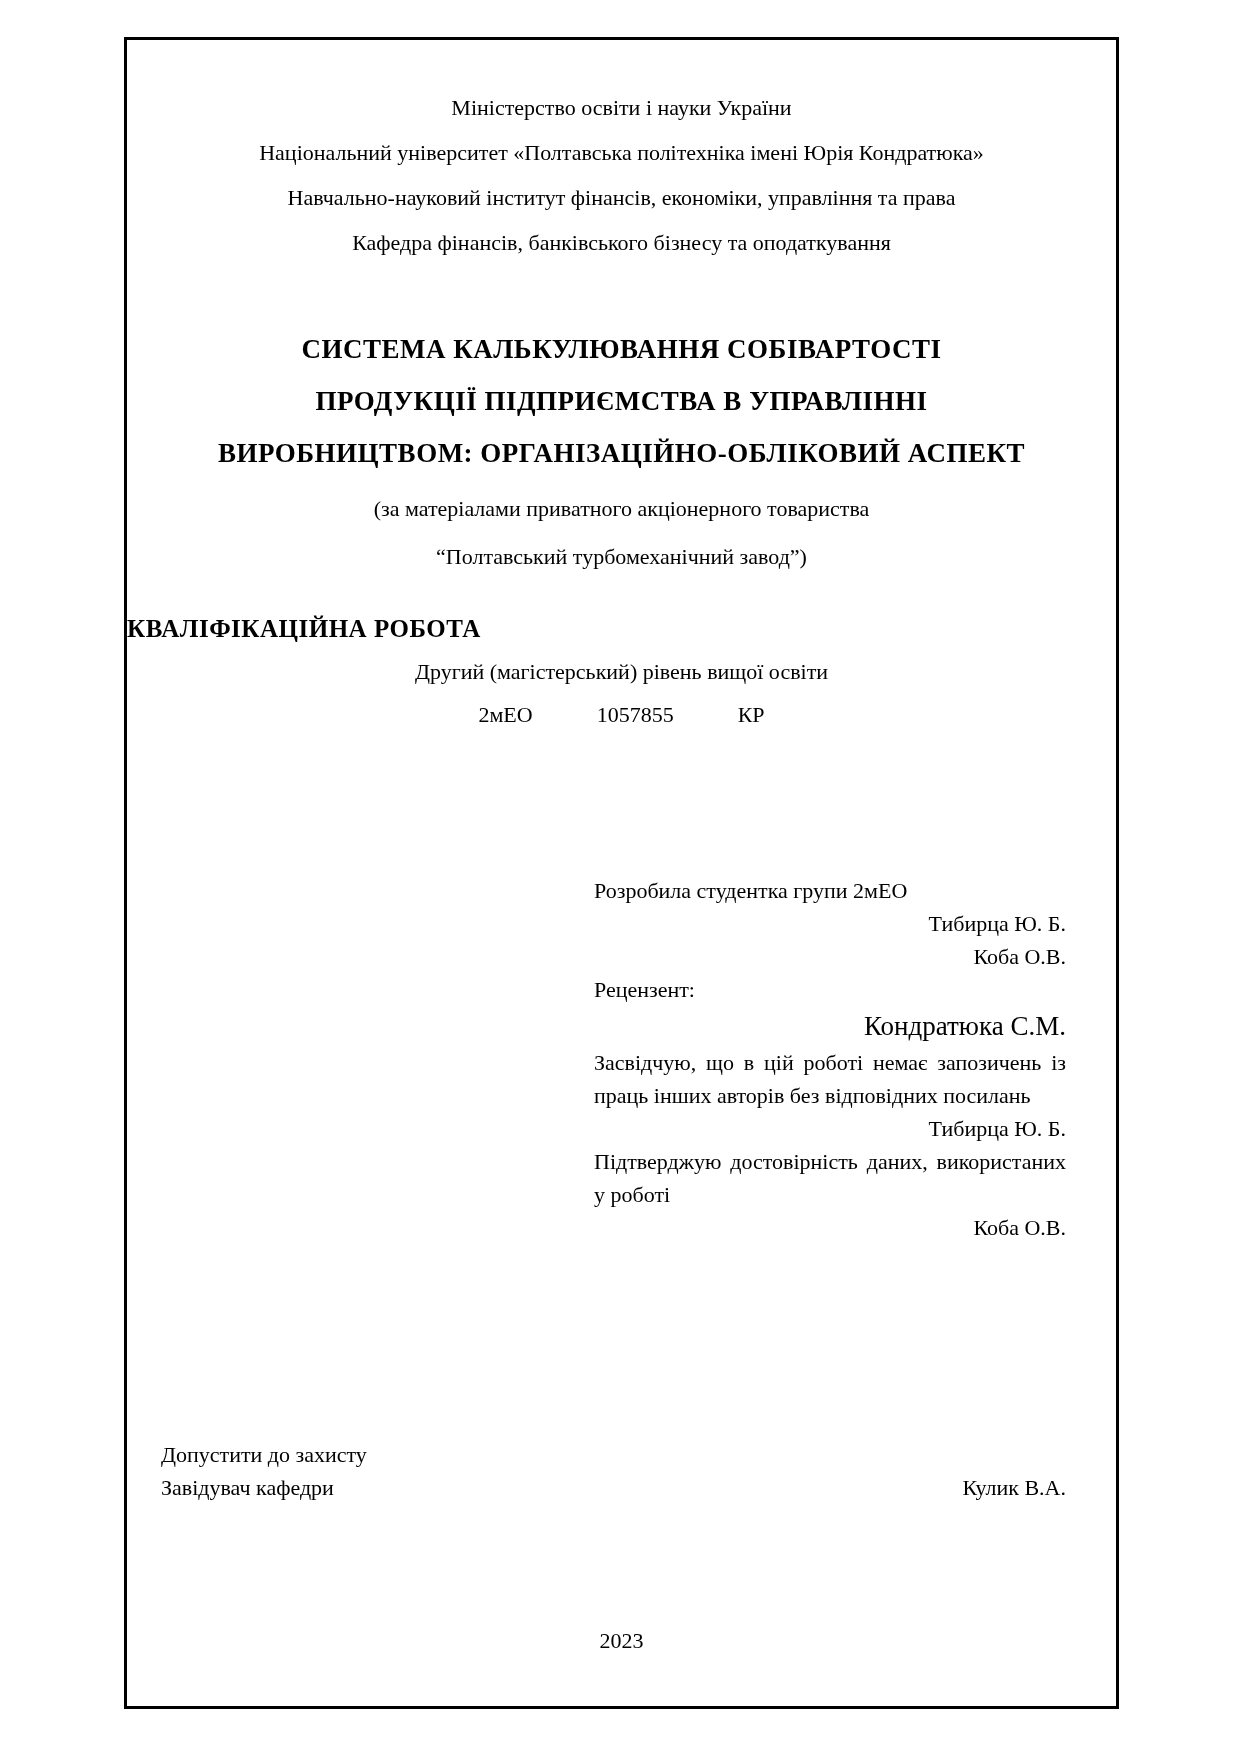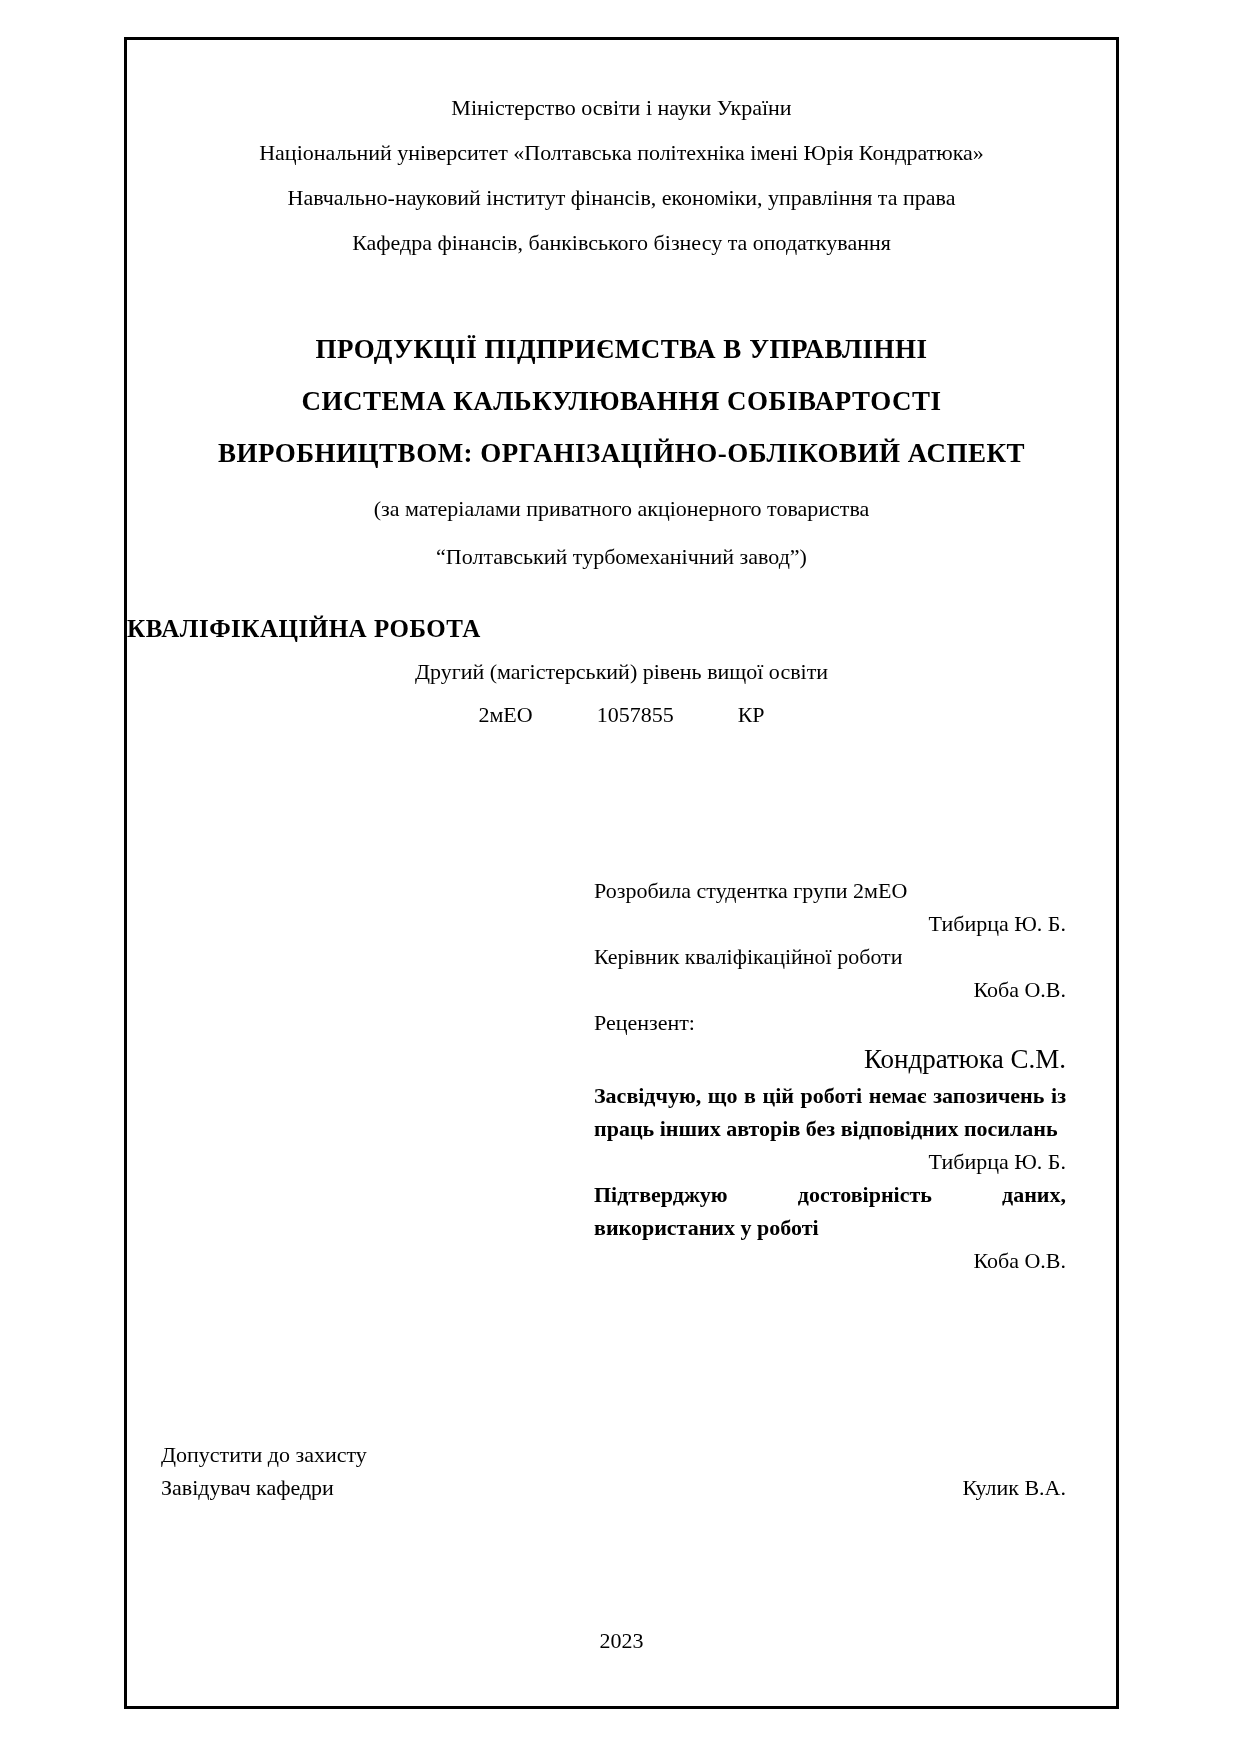--- a/index.html
+++ b/index.html
@@ -77,21 +77,21 @@
   }
   .sig-block {
     margin-top: 138px;
     margin-left: 467px;
     width: 472px;
     font-size: 22px;
     line-height: 33px;
   }
   .sig-left   { text-align: left; }
   .sig-right  { text-align: right; }
-  .sig-just   { text-align: justify; text-justify: inter-word; font-weight: bold; }
+  .sig-just   { text-align: justify; text-justify: inter-word; }
   .sig-name-big {
     font-size: 27px;
     line-height: 40px;
     text-align: right;
   }
   .approval-block {
     position: absolute;
     left: 34px;
     top: 1398px;
     width: 905px;
@@ -119,43 +119,42 @@
     <div class="content">
 
       <div>
         <div class="header-line">Міністерство освіти і науки України</div>
         <div class="header-line">Національний університет «Полтавська політехніка імені Юрія Кондратюка»</div>
         <div class="header-line">Навчально-науковий інститут фінансів, економіки, управління та права</div>
         <div class="header-line">Кафедра фінансів, банківського бізнесу та оподаткування</div>
       </div>
 
       <div class="title-block">
+        <div class="title-line">СИСТЕМА КАЛЬКУЛЮВАННЯ СОБІВАРТОСТІ</div>
         <div class="title-line">ПРОДУКЦІЇ ПІДПРИЄМСТВА В УПРАВЛІННІ</div>
-        <div class="title-line">СИСТЕМА КАЛЬКУЛЮВАННЯ СОБІВАРТОСТІ</div>
         <div class="title-line">ВИРОБНИЦТВОМ: ОРГАНІЗАЦІЙНО-ОБЛІКОВИЙ АСПЕКТ</div>
       </div>
 
       <div class="subtitle-block">
         <div class="subtitle-line">(за матеріалами приватного акціонерного товариства</div>
         <div class="subtitle-line">“Полтавський турбомеханічний завод”)</div>
       </div>
 
       <div class="work-type">КВАЛІФІКАЦІЙНА РОБОТА</div>
       <div class="work-level">Другий (магістерський) рівень вищої освіти</div>
 
       <div class="work-codes">
         <span>2мЕО</span>
         <span>1057855</span>
         <span>КР</span>
       </div>
 
       <div class="sig-block">
         <div class="sig-left">Розробила студентка групи 2мЕО</div>
         <div class="sig-right">Тибирца Ю. Б.</div>
-        <div class="sig-left">Керівник кваліфікаційної роботи</div>
         <div class="sig-right">Коба О.В.</div>
         <div class="sig-left">Рецензент:</div>
         <div class="sig-name-big">Кондратюка С.М.</div>
         <div class="sig-just">Засвідчую, що в цій роботі немає запозичень із праць інших авторів без відповідних посилань</div>
         <div class="sig-right">Тибирца Ю. Б.</div>
         <div class="sig-just">Підтверджую достовірність даних, використаних у роботі</div>
         <div class="sig-right">Коба О.В.</div>
       </div>
 
       <div class="approval-block">

